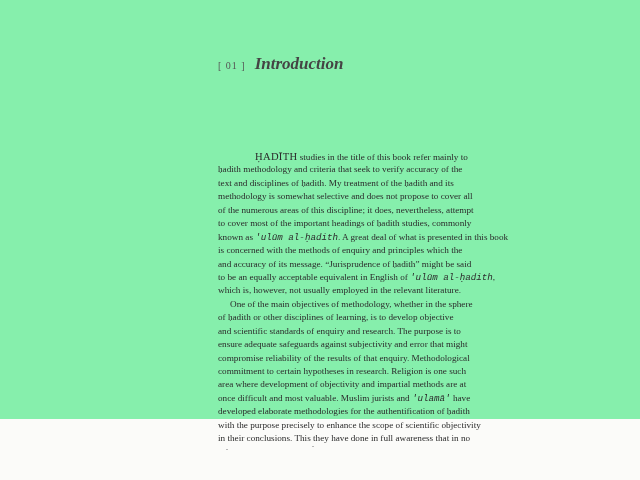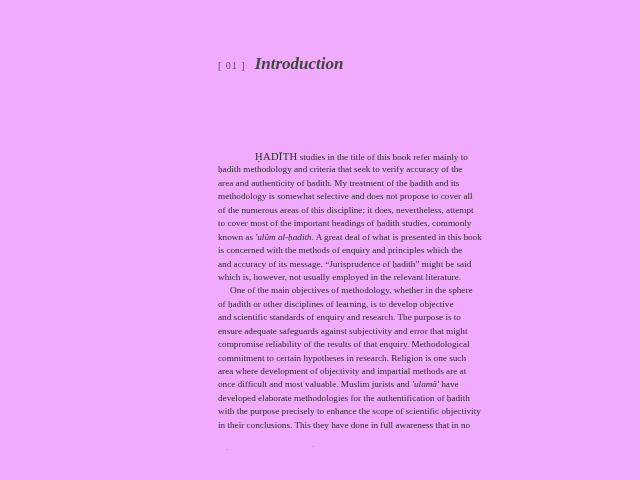--- a/index.html
+++ b/index.html
@@ -4,22 +4,22 @@
   <style>
     html, body { margin: 0; padding: 0; }
     body {
       width: 640px; height: 480px; overflow: hidden;
       background: #fbfbf9;
       position: relative;
       font-family: "Liberation Serif", "DejaVu Serif", serif;
       color: #2a2a2a;
     }
     .page {
-      position: absolute; left: 0; top: 0; width: 640px; height: 480px;
-      background: #f0abfc;
+      position: absolute; left: 0; top: 0; width: 640px; height: 419px;
+      background: #86efac;
     }
     .heading {
       position: absolute; left: 218px; top: 54px;
       display: flex; align-items: baseline;
     }
     .chapter-num {
       font-size: 10px; color: #555; letter-spacing: 1px; margin-right: 9px;
     }
     .chapter-title {
       font-size: 17px; font-weight: bold; color: #444; font-style: italic;
@@ -30,47 +30,48 @@
     .line {
       display: block; height: 13.45px; line-height: 13.45px;
       font-size: 9.2px; white-space: nowrap;
       text-align: justify; text-align-last: justify;
       color: #2b2b2b;
     }
     .line.last { text-align-last: left; }
     .line.indent { padding-left: 12px; }
     .line.first-indent { padding-left: 37px; }
     .lead { font-size: 10.6px; letter-spacing: 0.3px; }
-    i { font-style: italic; }
+    i { font-style: italic; font-family: Liberation Mono, monospace; }
     .speck {
       position: absolute; width: 2px; height: 1px; background: #b8b8b8;
     }
   </style>
 </head>
 <body>
 
 <div class="page">
 
   <div class="heading">
     <span class="chapter-num">[ 01 ]</span>
     <span class="chapter-title">Introduction</span>
   </div>
 
   <div class="body-text">
 
     <div>
       <span class="line first-indent"><span class="lead">ḤADĪTH</span><span> studies in the title of this book refer mainly to</span></span>
       <span class="line">ḥadith methodology and criteria that seek to verify accuracy of the</span>
-      <span class="line">area and authenticity of ḥadith. My treatment of the ḥadith and its</span>
+      <span class="line">text and disciplines of ḥadith. My treatment of the ḥadith and its</span>
       <span class="line">methodology is somewhat selective and does not propose to cover all</span>
       <span class="line">of the numerous areas of this discipline; it does, nevertheless, attempt</span>
       <span class="line">to cover most of the important headings of ḥadith studies, commonly</span>
       <span class="line"><span>known as </span><i>'ulūm al-ḥadith</i><span>. A great deal of what is presented in this book</span></span>
       <span class="line">is concerned with the methods of enquiry and principles which the</span>
       <span class="line">and accuracy of its message. “Jurisprudence of ḥadith” might be said</span>
+      <span class="line"><span>to be an equally acceptable equivalent in English of </span><i>'ulūm al-ḥadith</i><span>,</span></span>
       <span class="line last">which is, however, not usually employed in the relevant literature.</span>
     </div>
 
     <div>
       <span class="line indent">One of the main objectives of methodology, whether in the sphere</span>
       <span class="line">of ḥadith or other disciplines of learning, is to develop objective</span>
       <span class="line">and scientific standards of enquiry and research. The purpose is to</span>
       <span class="line">ensure adequate safeguards against subjectivity and error that might</span>
       <span class="line">compromise reliability of the results of that enquiry. Methodological</span>
       <span class="line">commitment to certain hypotheses in research. Religion is one such</span>

